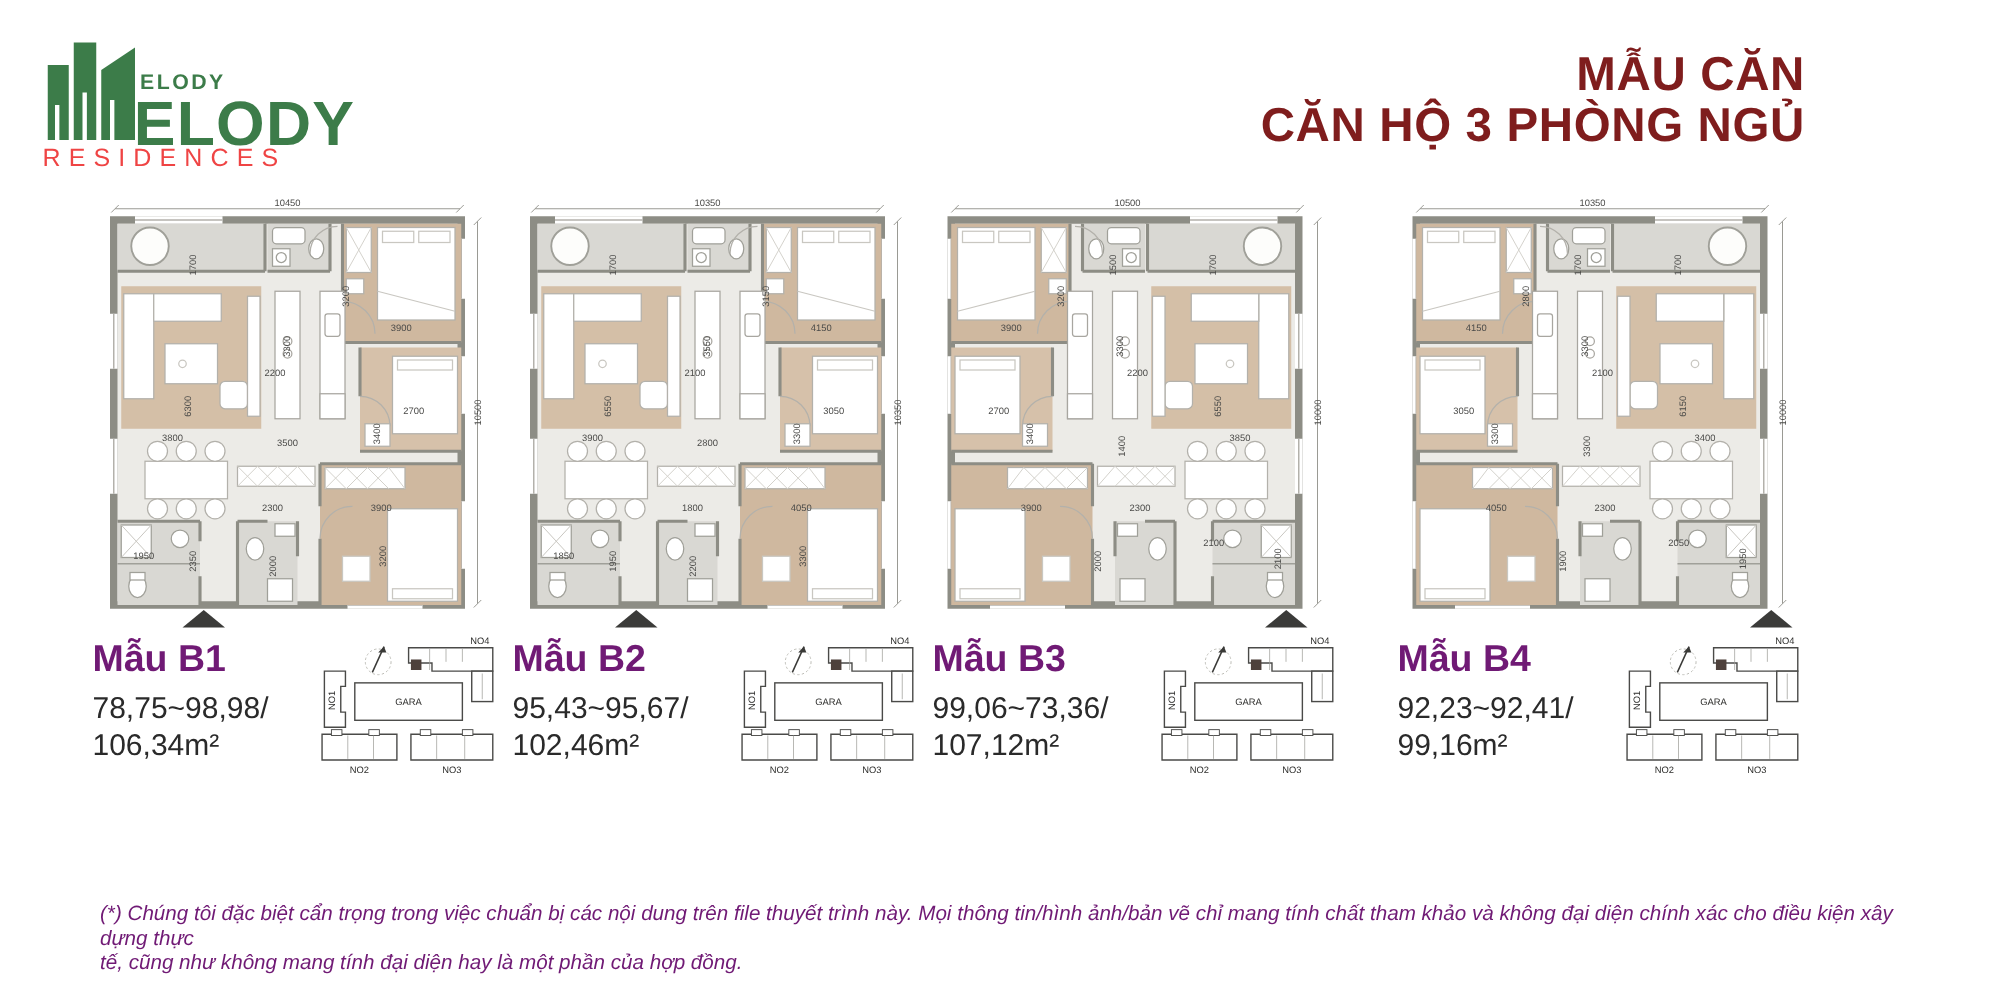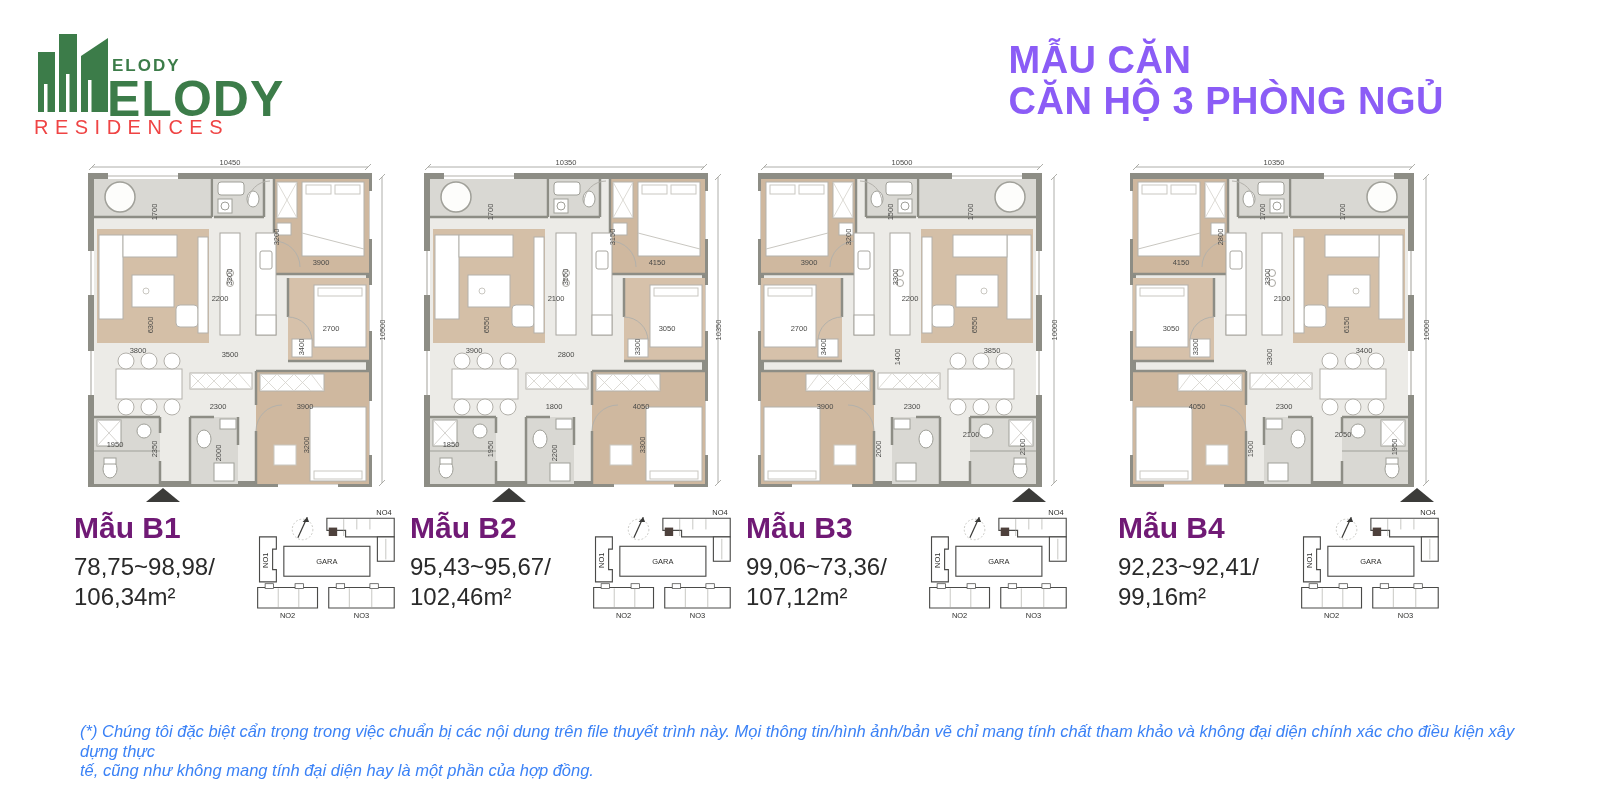--- a/index.html
+++ b/index.html
@@ -5,36 +5,36 @@
   html,body{margin:0;padding:0;}
   body{width:1600px;height:800px;background:#fff;font-family:"Liberation Sans",sans-serif;position:relative;overflow:hidden;}
   .page{position:absolute;inset:0;background:#fff;}
 
   
   .logo{position:absolute;left:36px;top:20px;width:250px;height:122px;}
   .logo-mark{position:absolute;left:2px;top:6px;}
   .logo-hanoi{position:absolute;left:76px;top:36px;font-size:17px;font-weight:bold;color:#3c7c49;letter-spacing:2px;}
   .logo-elody{position:absolute;left:71px;top:50px;font-size:50px;font-weight:bold;color:#3c7c49;letter-spacing:1px;}
   .logo-res{position:absolute;left:-2px;top:96px;font-size:20px;color:#ef4444;letter-spacing:6.5px;}
-  .title{position:absolute;right:156px;top:40px;color:#8b5cf6;font-weight:bold;font-size:38px;line-height:41px;letter-spacing:.5px;}
+  .title{position:absolute;right:156px;top:40px;text-align:right;color:#7f1d1d;font-weight:bold;font-size:38px;line-height:41px;letter-spacing:.5px;}
 
   
   .plan-block{position:absolute;top:155px;width:332px;height:480px;}
   .b1{left:68px}.b2{left:404px}.b3{left:740px}.b4{left:1112px}
   .plan-svg{position:absolute;left:0;top:0;}
   .dim{font-size:7.5px;fill:#4a4a48;}
   .dl{stroke:#9a9a94;stroke-width:.8;fill:none;}
   .mm{font-size:8px;fill:#2e2e2c;}
   .entry{position:absolute;top:333px;width:0;height:0;border-left:17px solid transparent;border-right:17px solid transparent;border-bottom:14px solid #3b3b39;}
   .plan-label{position:absolute;left:6px;top:356px;width:178px;}
   .plan-name{font-size:30px;font-weight:bold;color:#701a75;margin-bottom:7px;}
   .plan-area{font-size:24px;color:#2a2a2a;line-height:30px;}
   .minimap{position:absolute;left:182px;top:352px;}
 
-  .footer{position:absolute;left:80px;top:722px;width:1460px;font-style:italic;font-size:16.5px;line-height:19.5px;color:#3b82f6;}
+  .footer{position:absolute;left:80px;top:722px;width:1460px;font-style:italic;font-size:16.5px;line-height:19.5px;color:#701a75;}
 </style>
 </head>
 <body>
 
 <svg width="0" height="0" style="position:absolute" aria-hidden="true">
 <defs>
 <g id="geoA">
   <rect x="23" y="21" width="278" height="308" fill="#ecebe7" stroke="#8d8d85" stroke-width="6"></rect>
 
   <rect x="40" y="18" width="70" height="6" fill="#fff"></rect>

